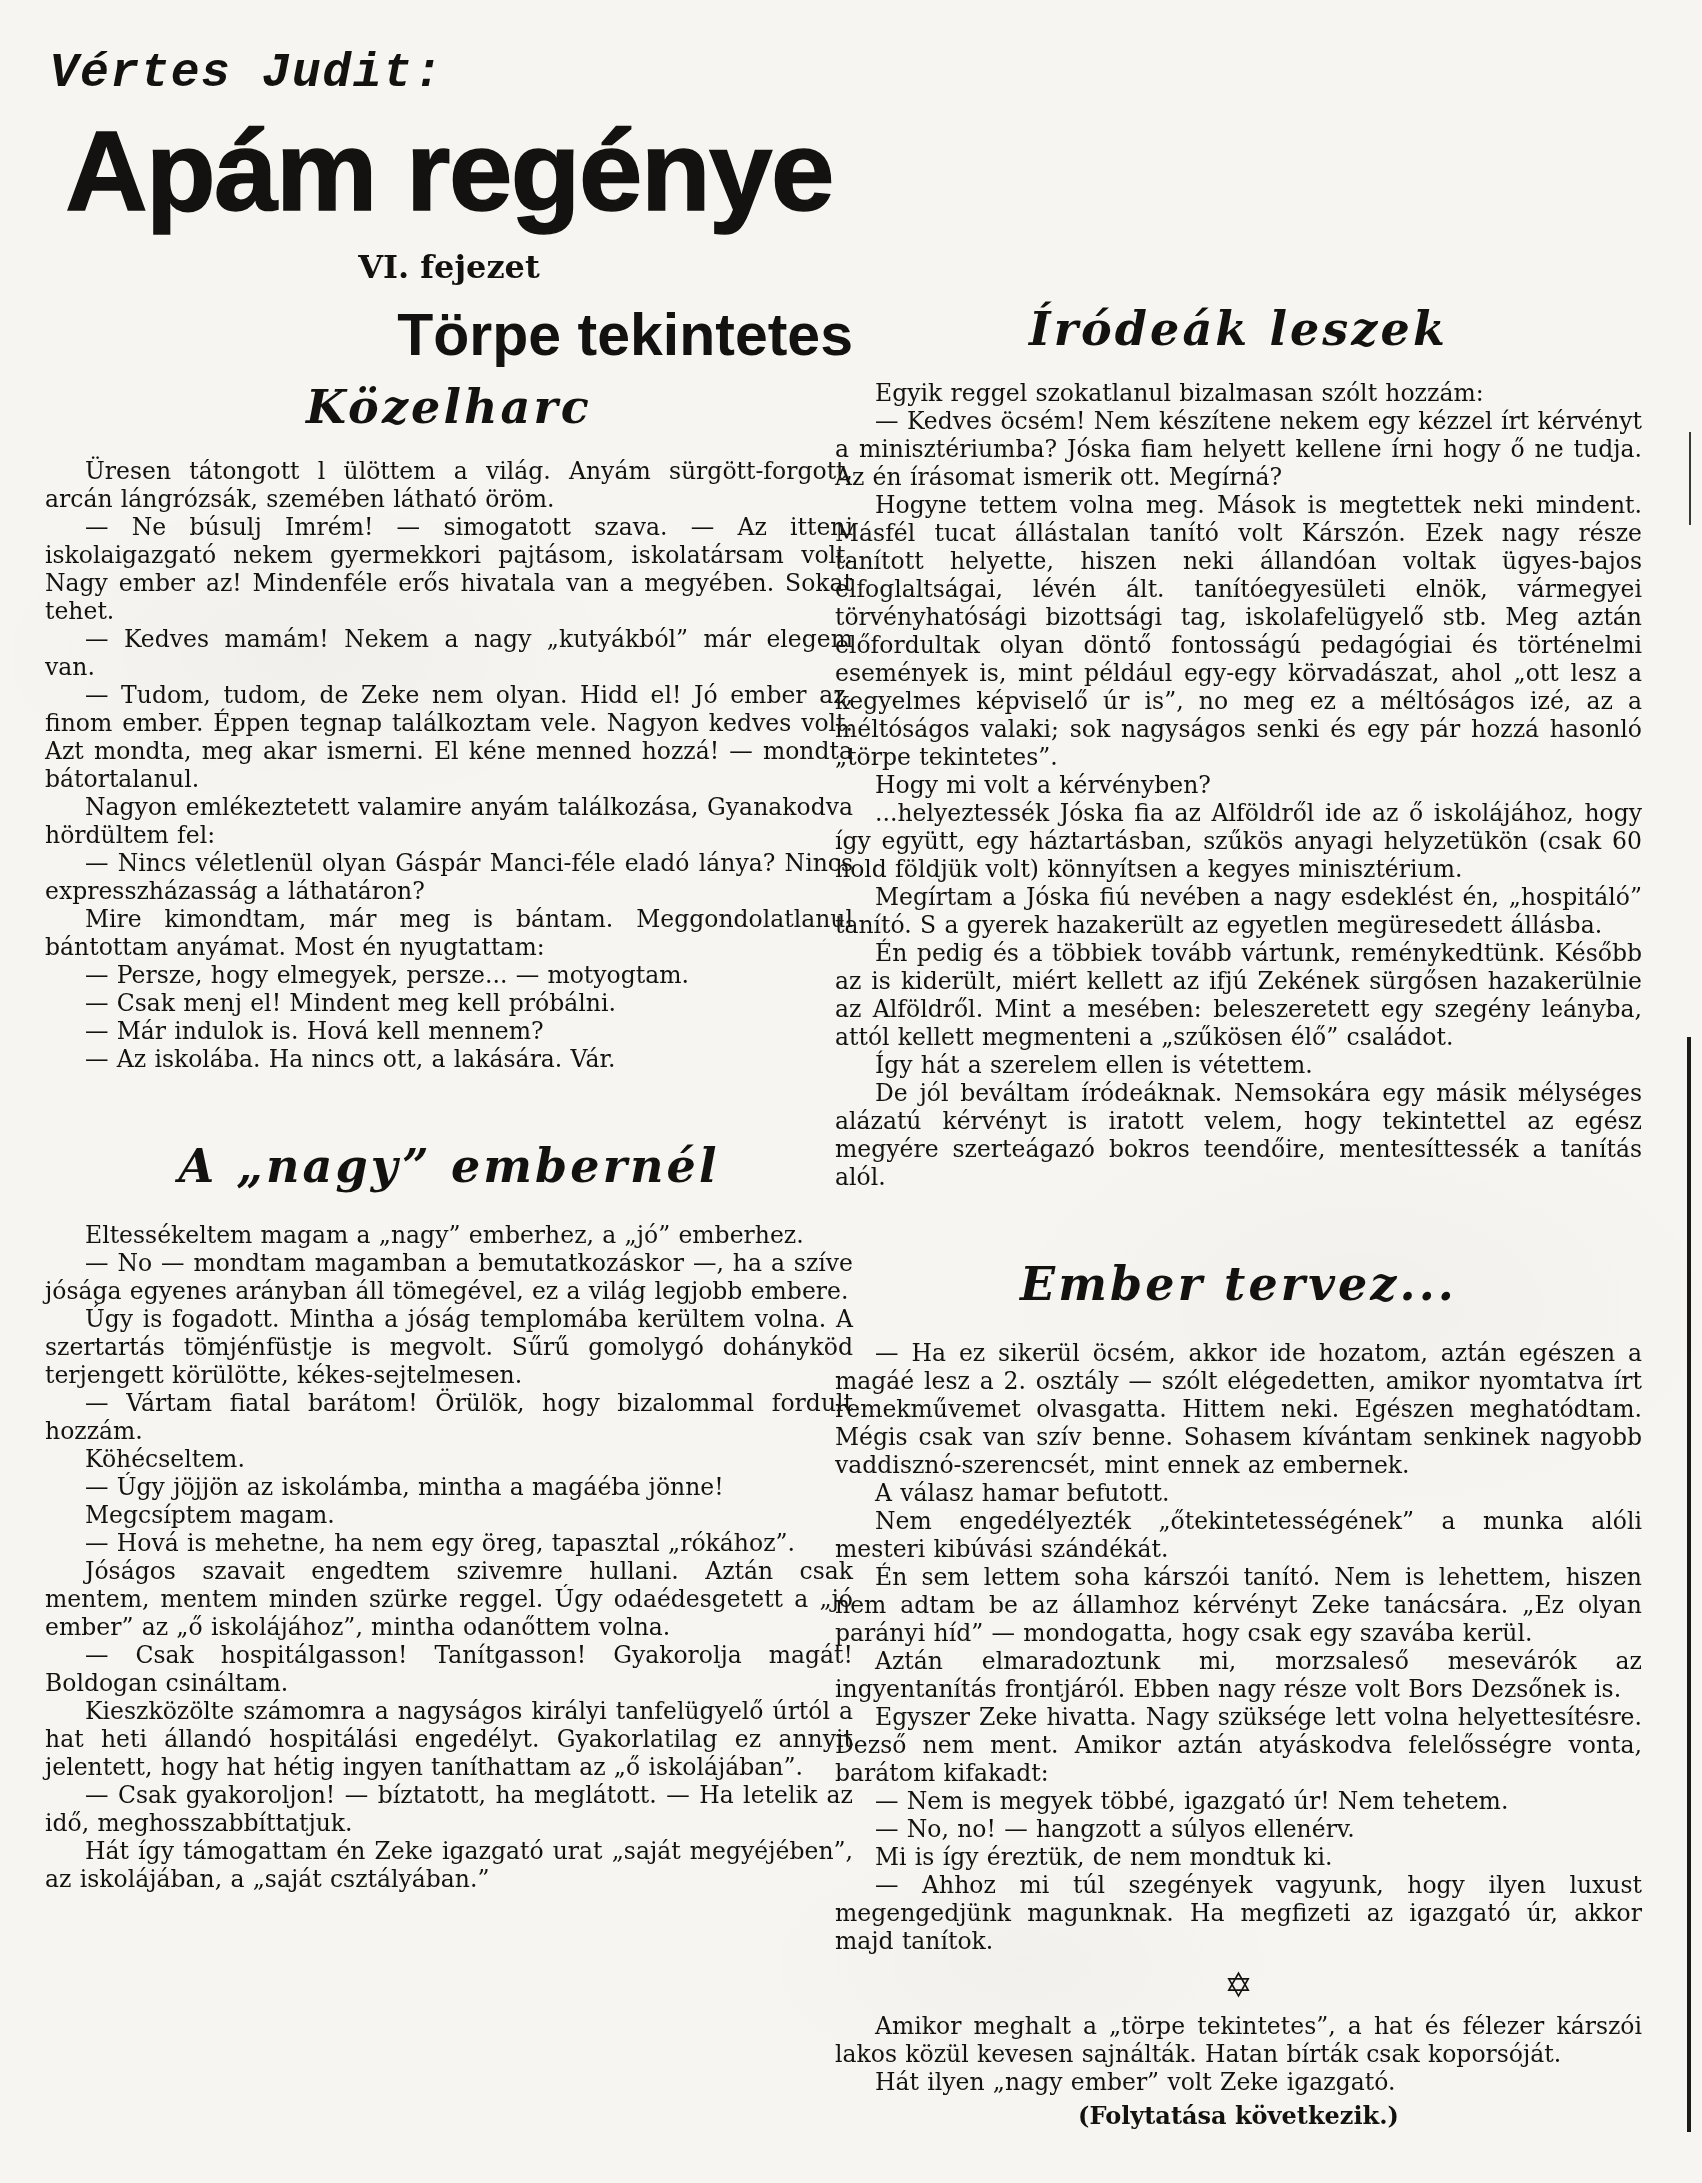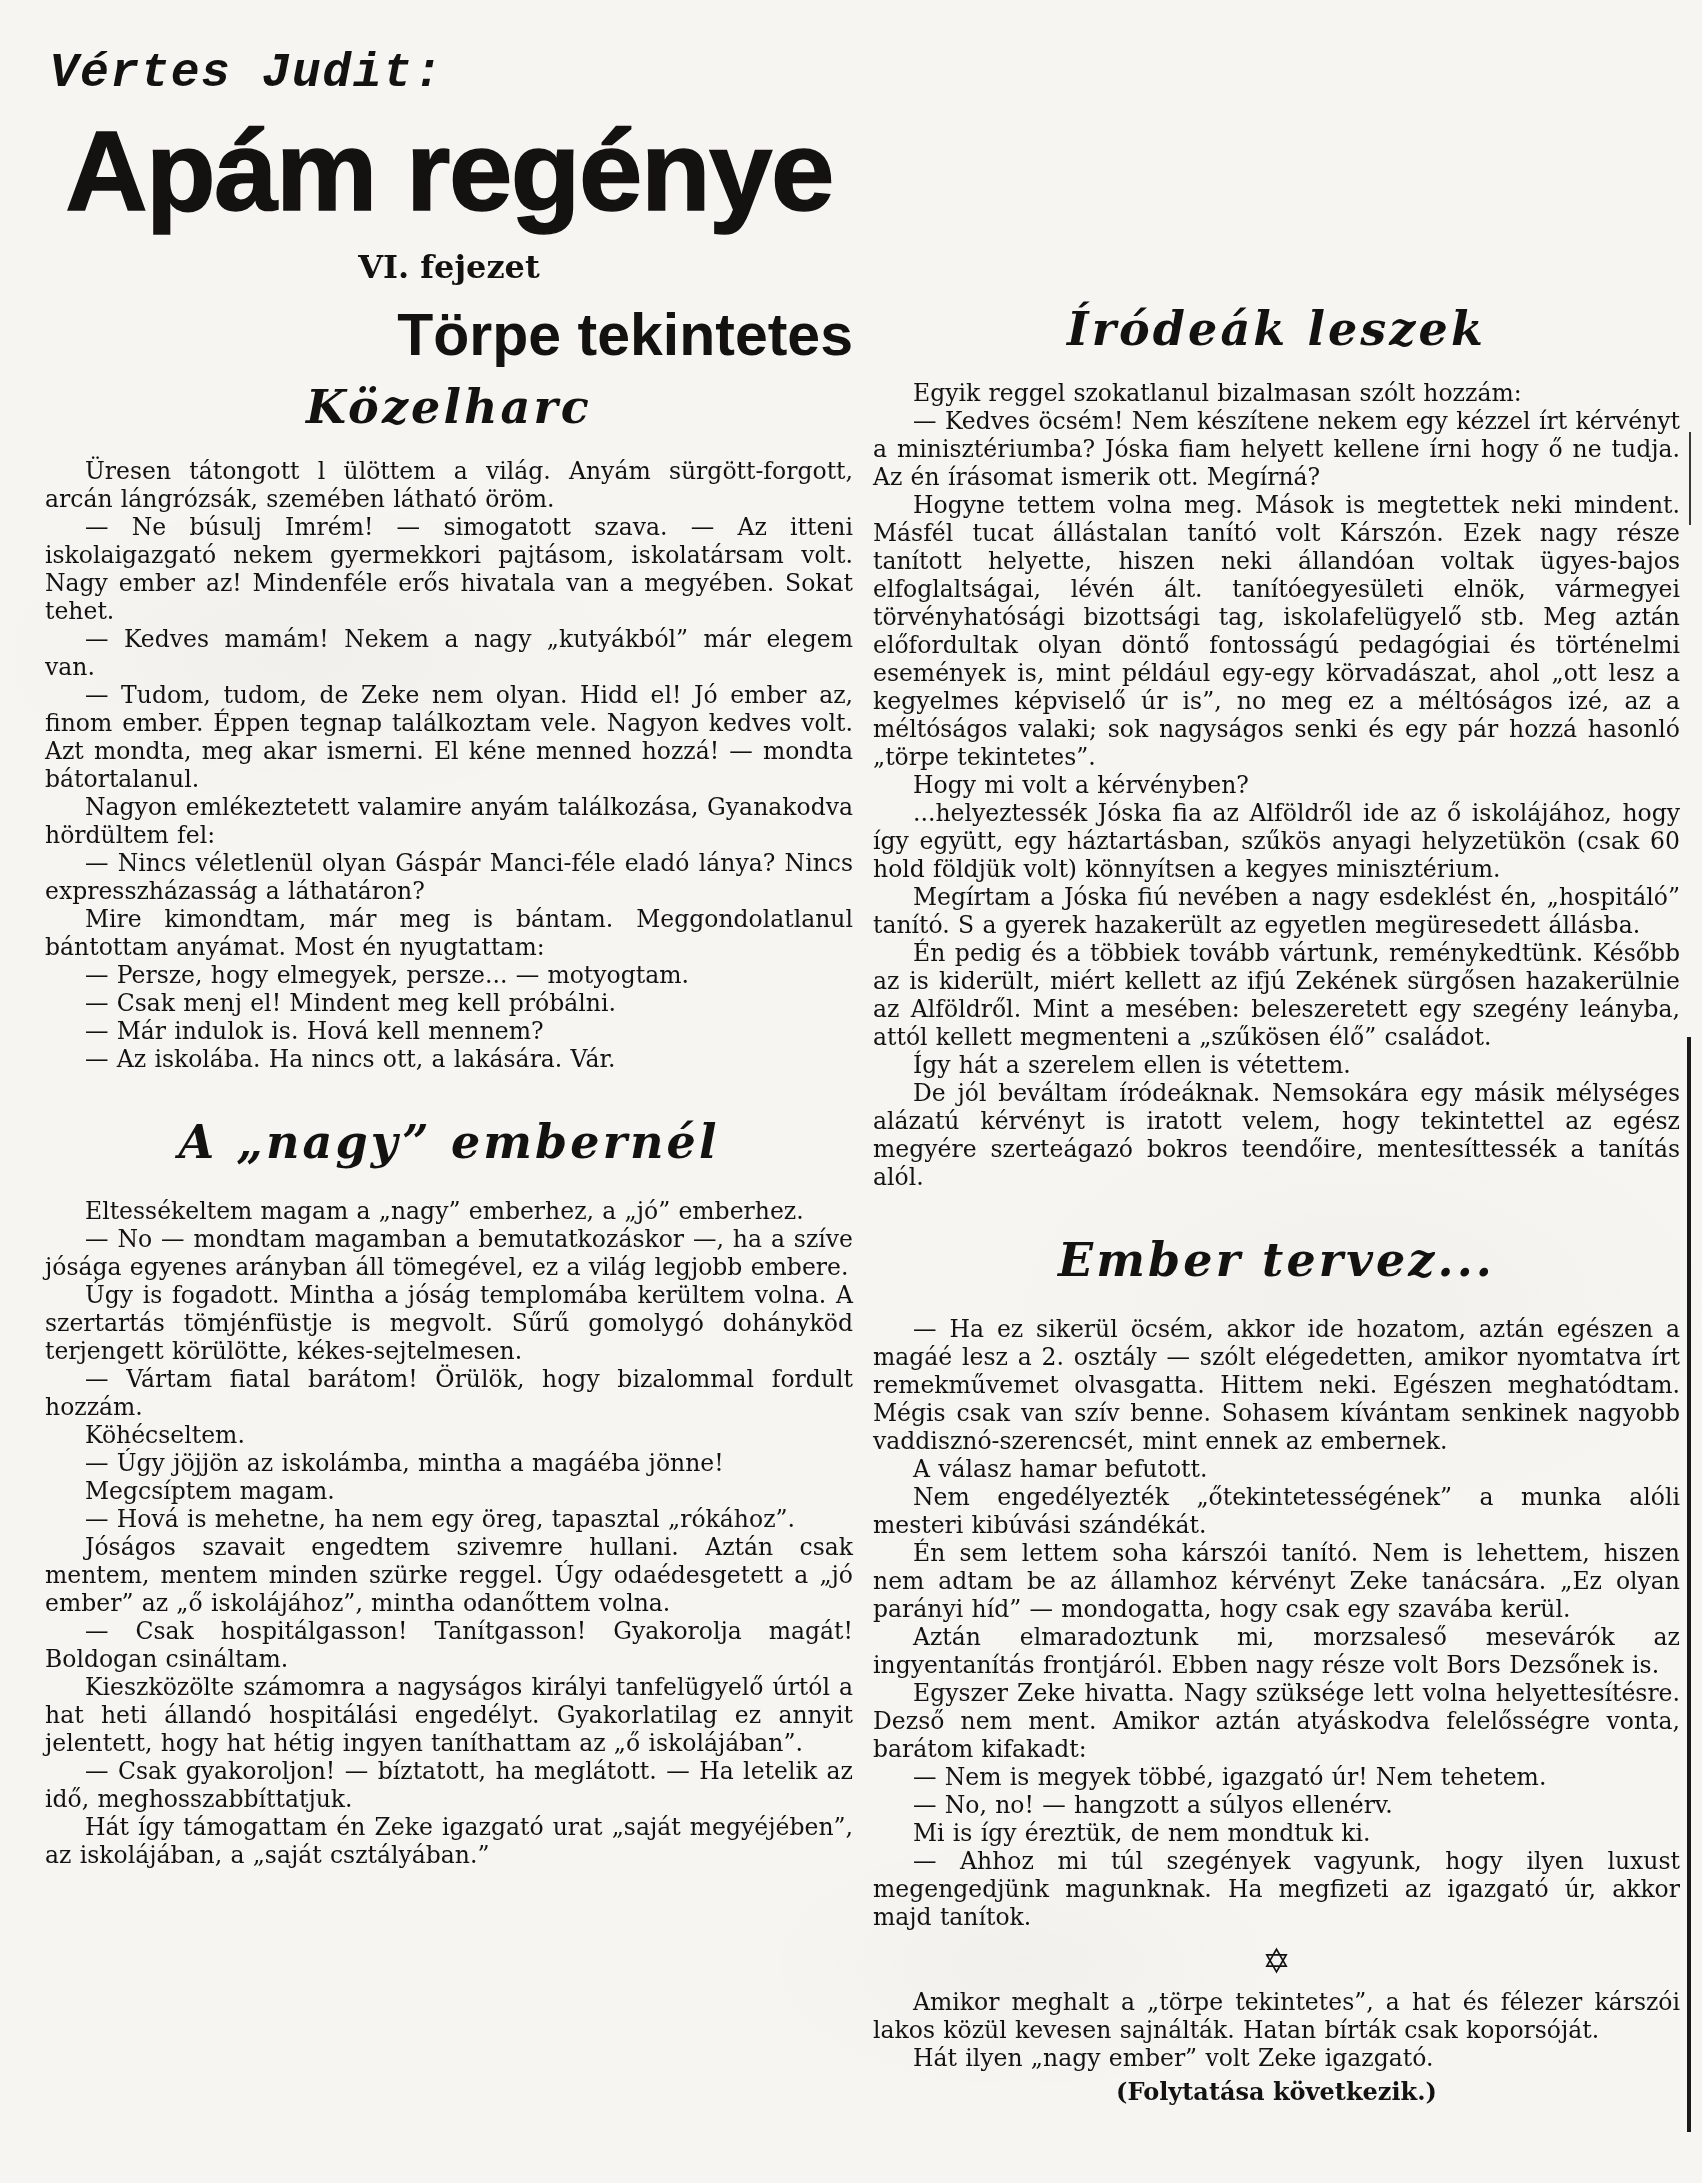--- a/index.html
+++ b/index.html
@@ -15,21 +15,21 @@
   body::before{
     content:"";position:absolute;inset:0;
     background:
       radial-gradient(ellipse 463px 231px at 18% 30%, rgba(0,0,0,0.025), transparent 70%),
       radial-gradient(ellipse 540px 308px at 80% 60%, rgba(0,0,0,0.02), transparent 70%),
       radial-gradient(ellipse 386px 193px at 60% 90%, rgba(0,0,0,0.02), transparent 70%);
     pointer-events:none;
   }
   .col{position:absolute;}
   .col-left{left:45px;top:46px;width:808px;}
-  .col-right{left:873px;top:302px;width:807px;}
+  .col-right{left:835px;top:302px;width:807px;}
 
   .author{
     font-family:Liberation Mono, monospace;
     font-style:italic;font-weight:bold;
     font-size:48px;letter-spacing:1.5px;
     margin:0 0 14px 4.6px;
   }
   .main-title{
     font-family:"Liberation Sans","DejaVu Sans",sans-serif;
     font-weight:bold;font-size:114px;line-height:1.0;
@@ -46,21 +46,21 @@
     font-family:"Liberation Sans","DejaVu Sans",sans-serif;
     font-weight:bold;font-size:59px;text-align:right;
     margin:0 0 10.8px 0;letter-spacing:0px;
   }
   .sec-title-italic{
     font-family:"DejaVu Serif",serif;
     font-style:italic;font-weight:bold;
     font-size:46px;text-align:center;letter-spacing:3.1px;
     margin:0 0 23px 0;
   }
-  .sec-title-italic.mid{margin-top:42px;margin-bottom:28px;}
+  .sec-title-italic.mid{margin-top:66px;margin-bottom:28px;}
   .body-text{
     font-size:23.5px;line-height:28px;
     text-align:justify;
   }
   .body-text p{
     margin:0;text-indent:40px;
     word-spacing:0.8px;
   }
   .star-divider{
     text-align:center;font-size:34px;line-height:39px;

